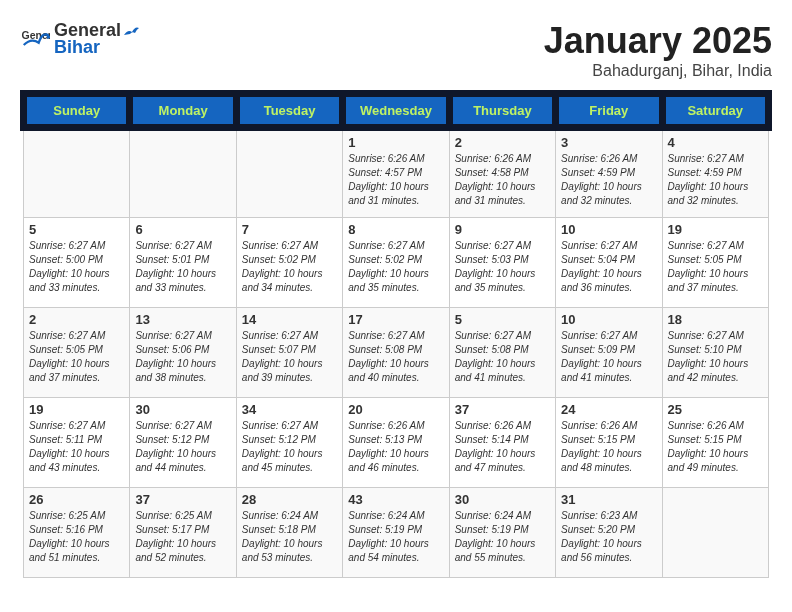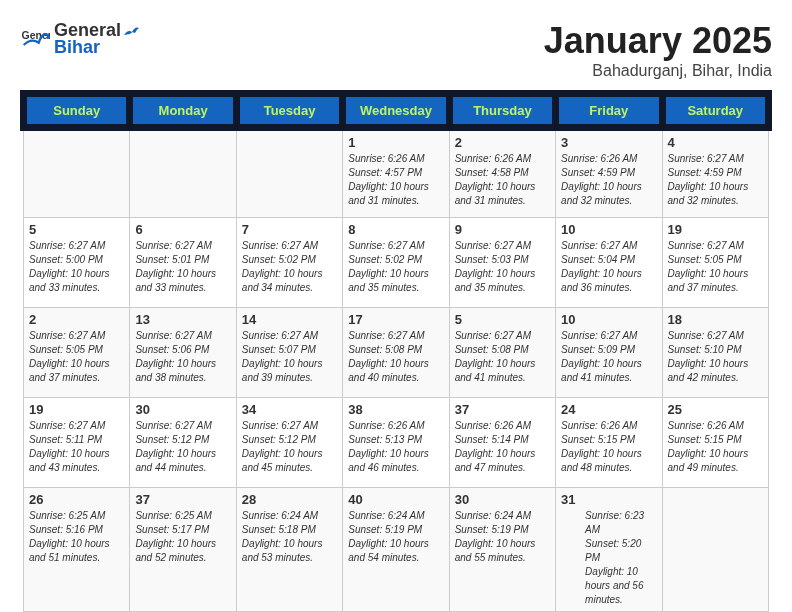--- a/index.html
+++ b/index.html
@@ -249,21 +249,21 @@
 Sunset: 5:12 PM
 Daylight: 10 hours and 44 minutes.</div>
         </td>
         <td>
           <div class="day-num">34</div>
           <div class="cell-info" style="white-space: pre-line;">Sunrise: 6:27 AM
 Sunset: 5:12 PM
 Daylight: 10 hours and 45 minutes.</div>
         </td>
         <td>
-          <div class="day-num">38</div>
+          <div class="day-num">20</div>
           <div class="cell-info" style="white-space: pre-line;">Sunrise: 6:26 AM
 Sunset: 5:13 PM
 Daylight: 10 hours and 46 minutes.</div>
         </td>
         <td>
           <div class="day-num">37</div>
           <div class="cell-info" style="white-space: pre-line;">Sunrise: 6:26 AM
 Sunset: 5:14 PM
 Daylight: 10 hours and 47 minutes.</div>
         </td>
@@ -293,33 +293,33 @@
 Sunset: 5:17 PM
 Daylight: 10 hours and 52 minutes.</div>
         </td>
         <td>
           <div class="day-num">28</div>
           <div class="cell-info" style="white-space: pre-line;">Sunrise: 6:24 AM
 Sunset: 5:18 PM
 Daylight: 10 hours and 53 minutes.</div>
         </td>
         <td>
-          <div class="day-num">40</div>
+          <div class="day-num">43</div>
           <div class="cell-info" style="white-space: pre-line;">Sunrise: 6:24 AM
 Sunset: 5:19 PM
 Daylight: 10 hours and 54 minutes.</div>
         </td>
         <td>
           <div class="day-num">30</div>
           <div class="cell-info" style="white-space: pre-line;">Sunrise: 6:24 AM
 Sunset: 5:19 PM
 Daylight: 10 hours and 55 minutes.</div>
         </td>
         <td>
           <div class="day-num">31</div>
-          <div class="cell-info" style="white-space: pre-line; margin-left: 24px;">Sunrise: 6:23 AM
+          <div class="cell-info" style="white-space: pre-line;">Sunrise: 6:23 AM
 Sunset: 5:20 PM
 Daylight: 10 hours and 56 minutes.</div>
         </td>
         <td class="empty-cell"></td>
       </tr>
     </tbody>
 </table>
 
 </body></html>

